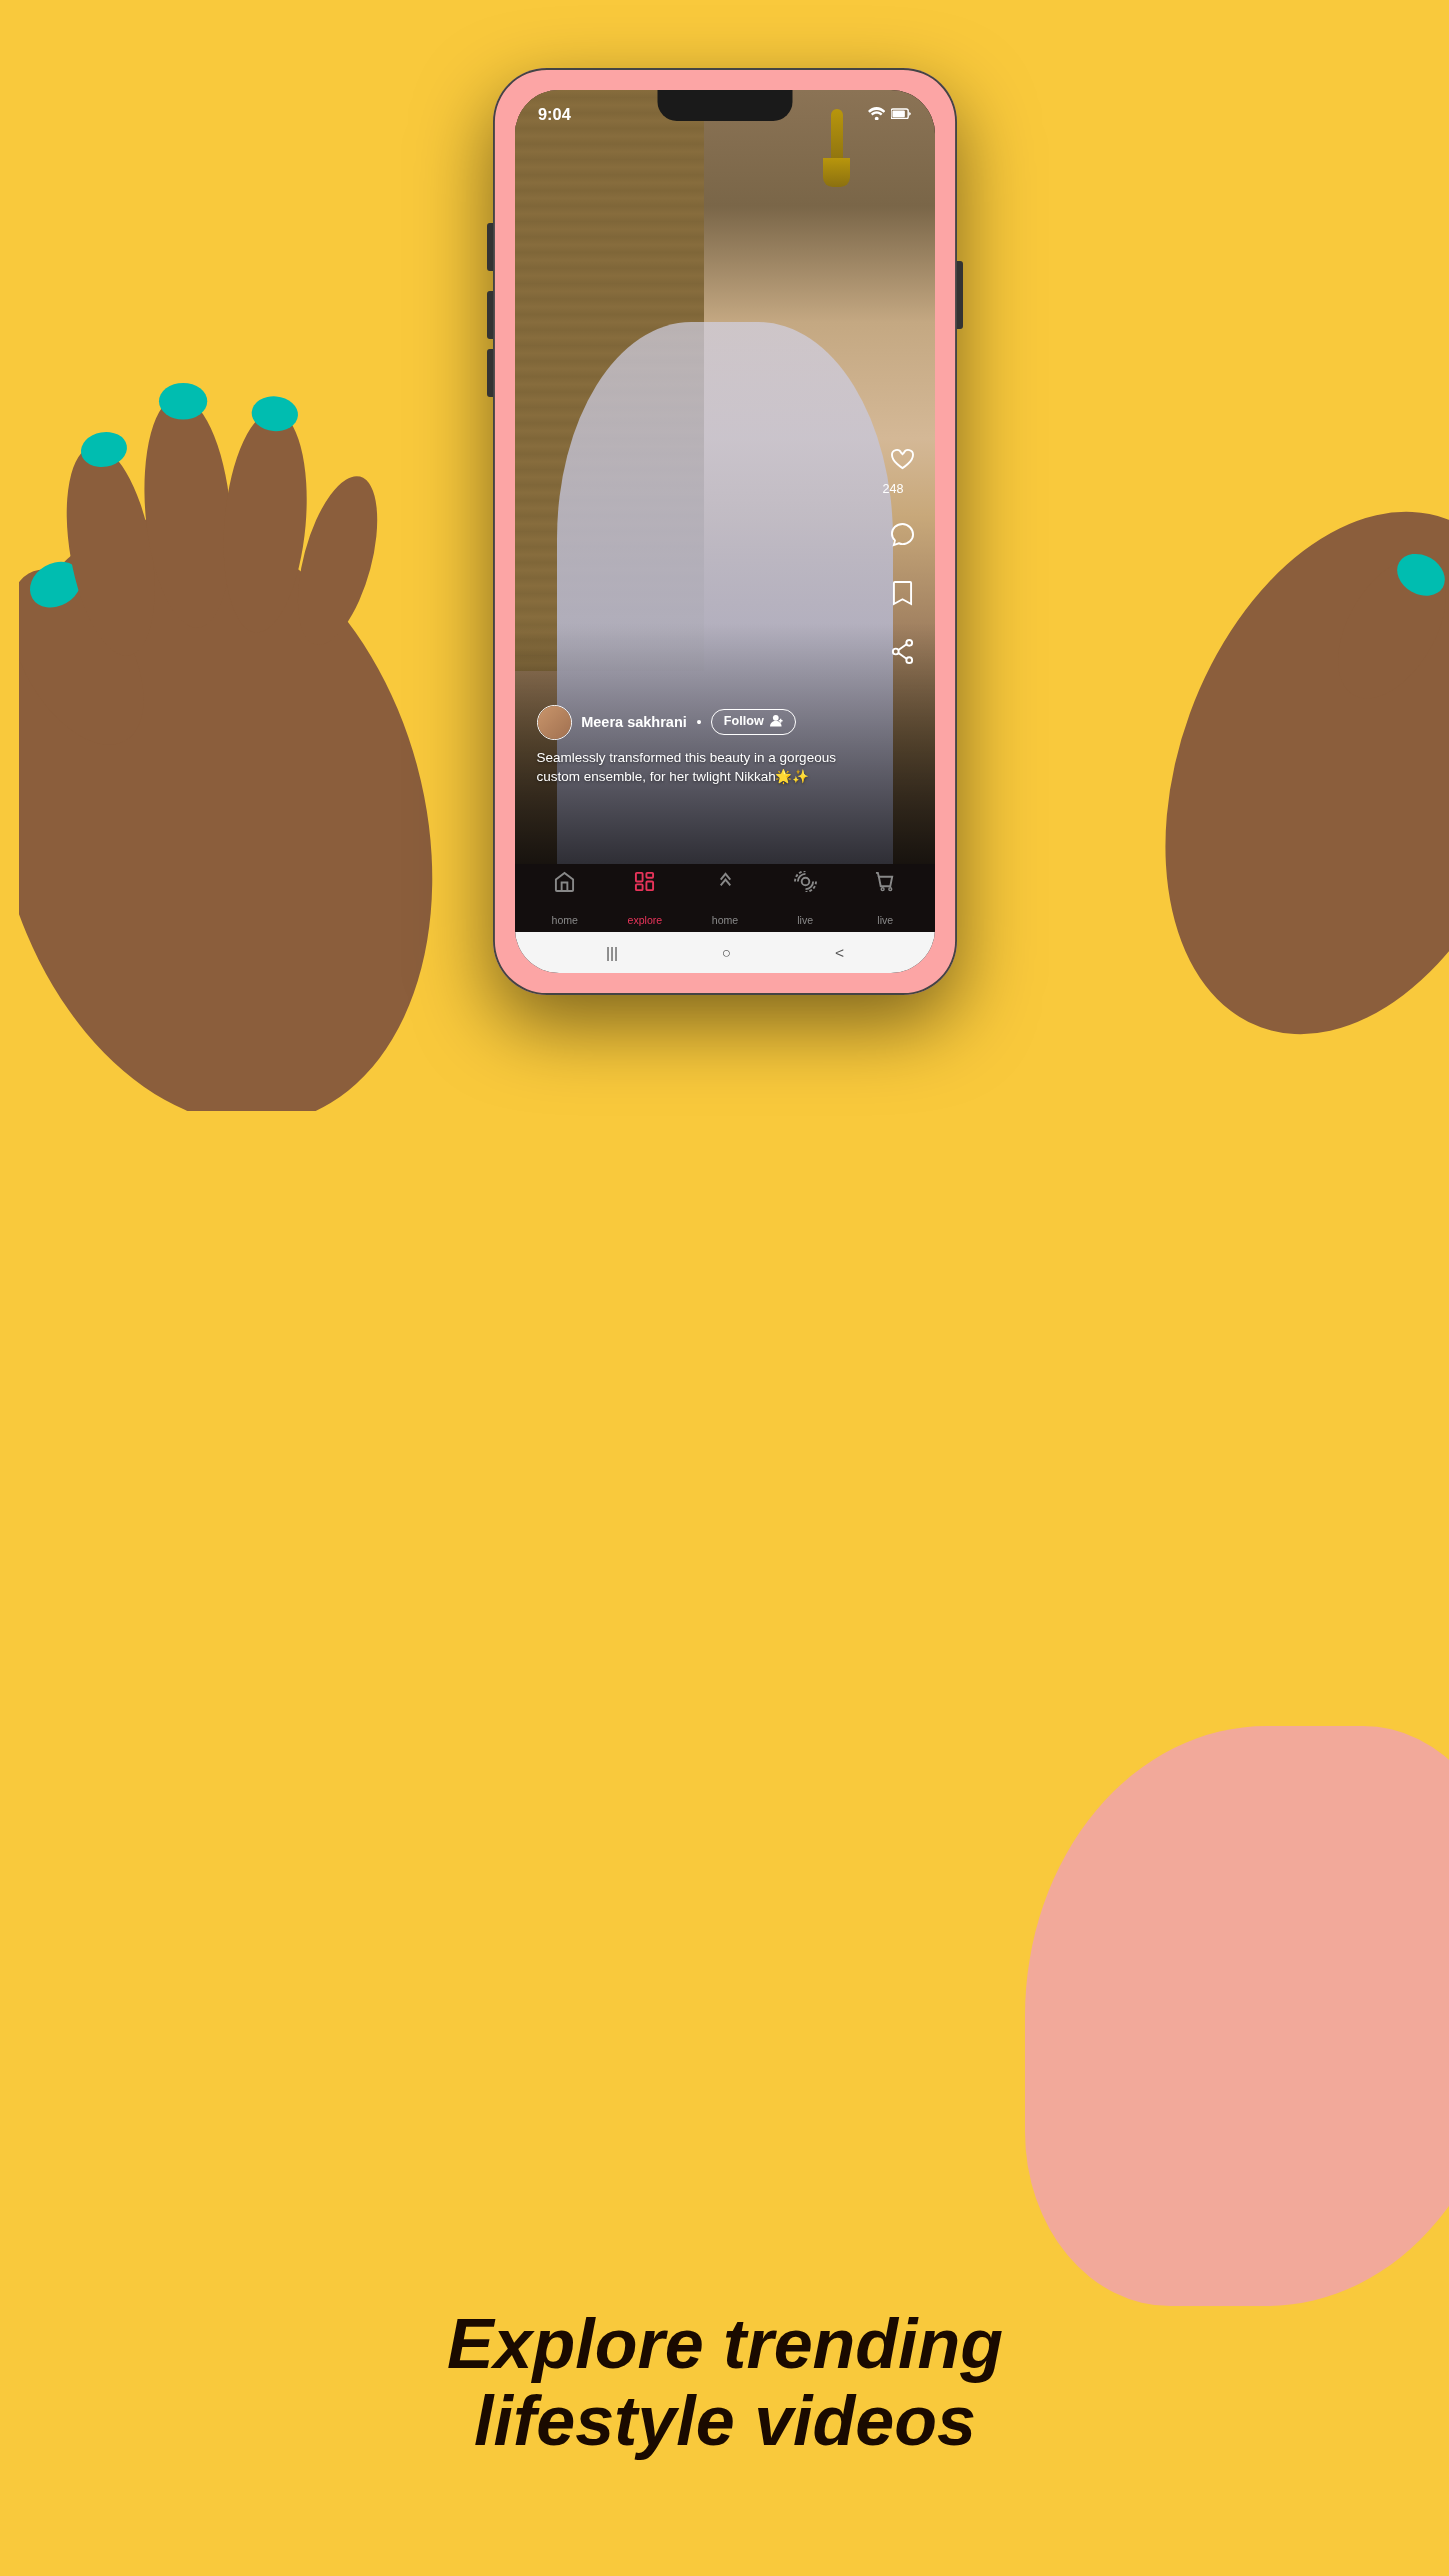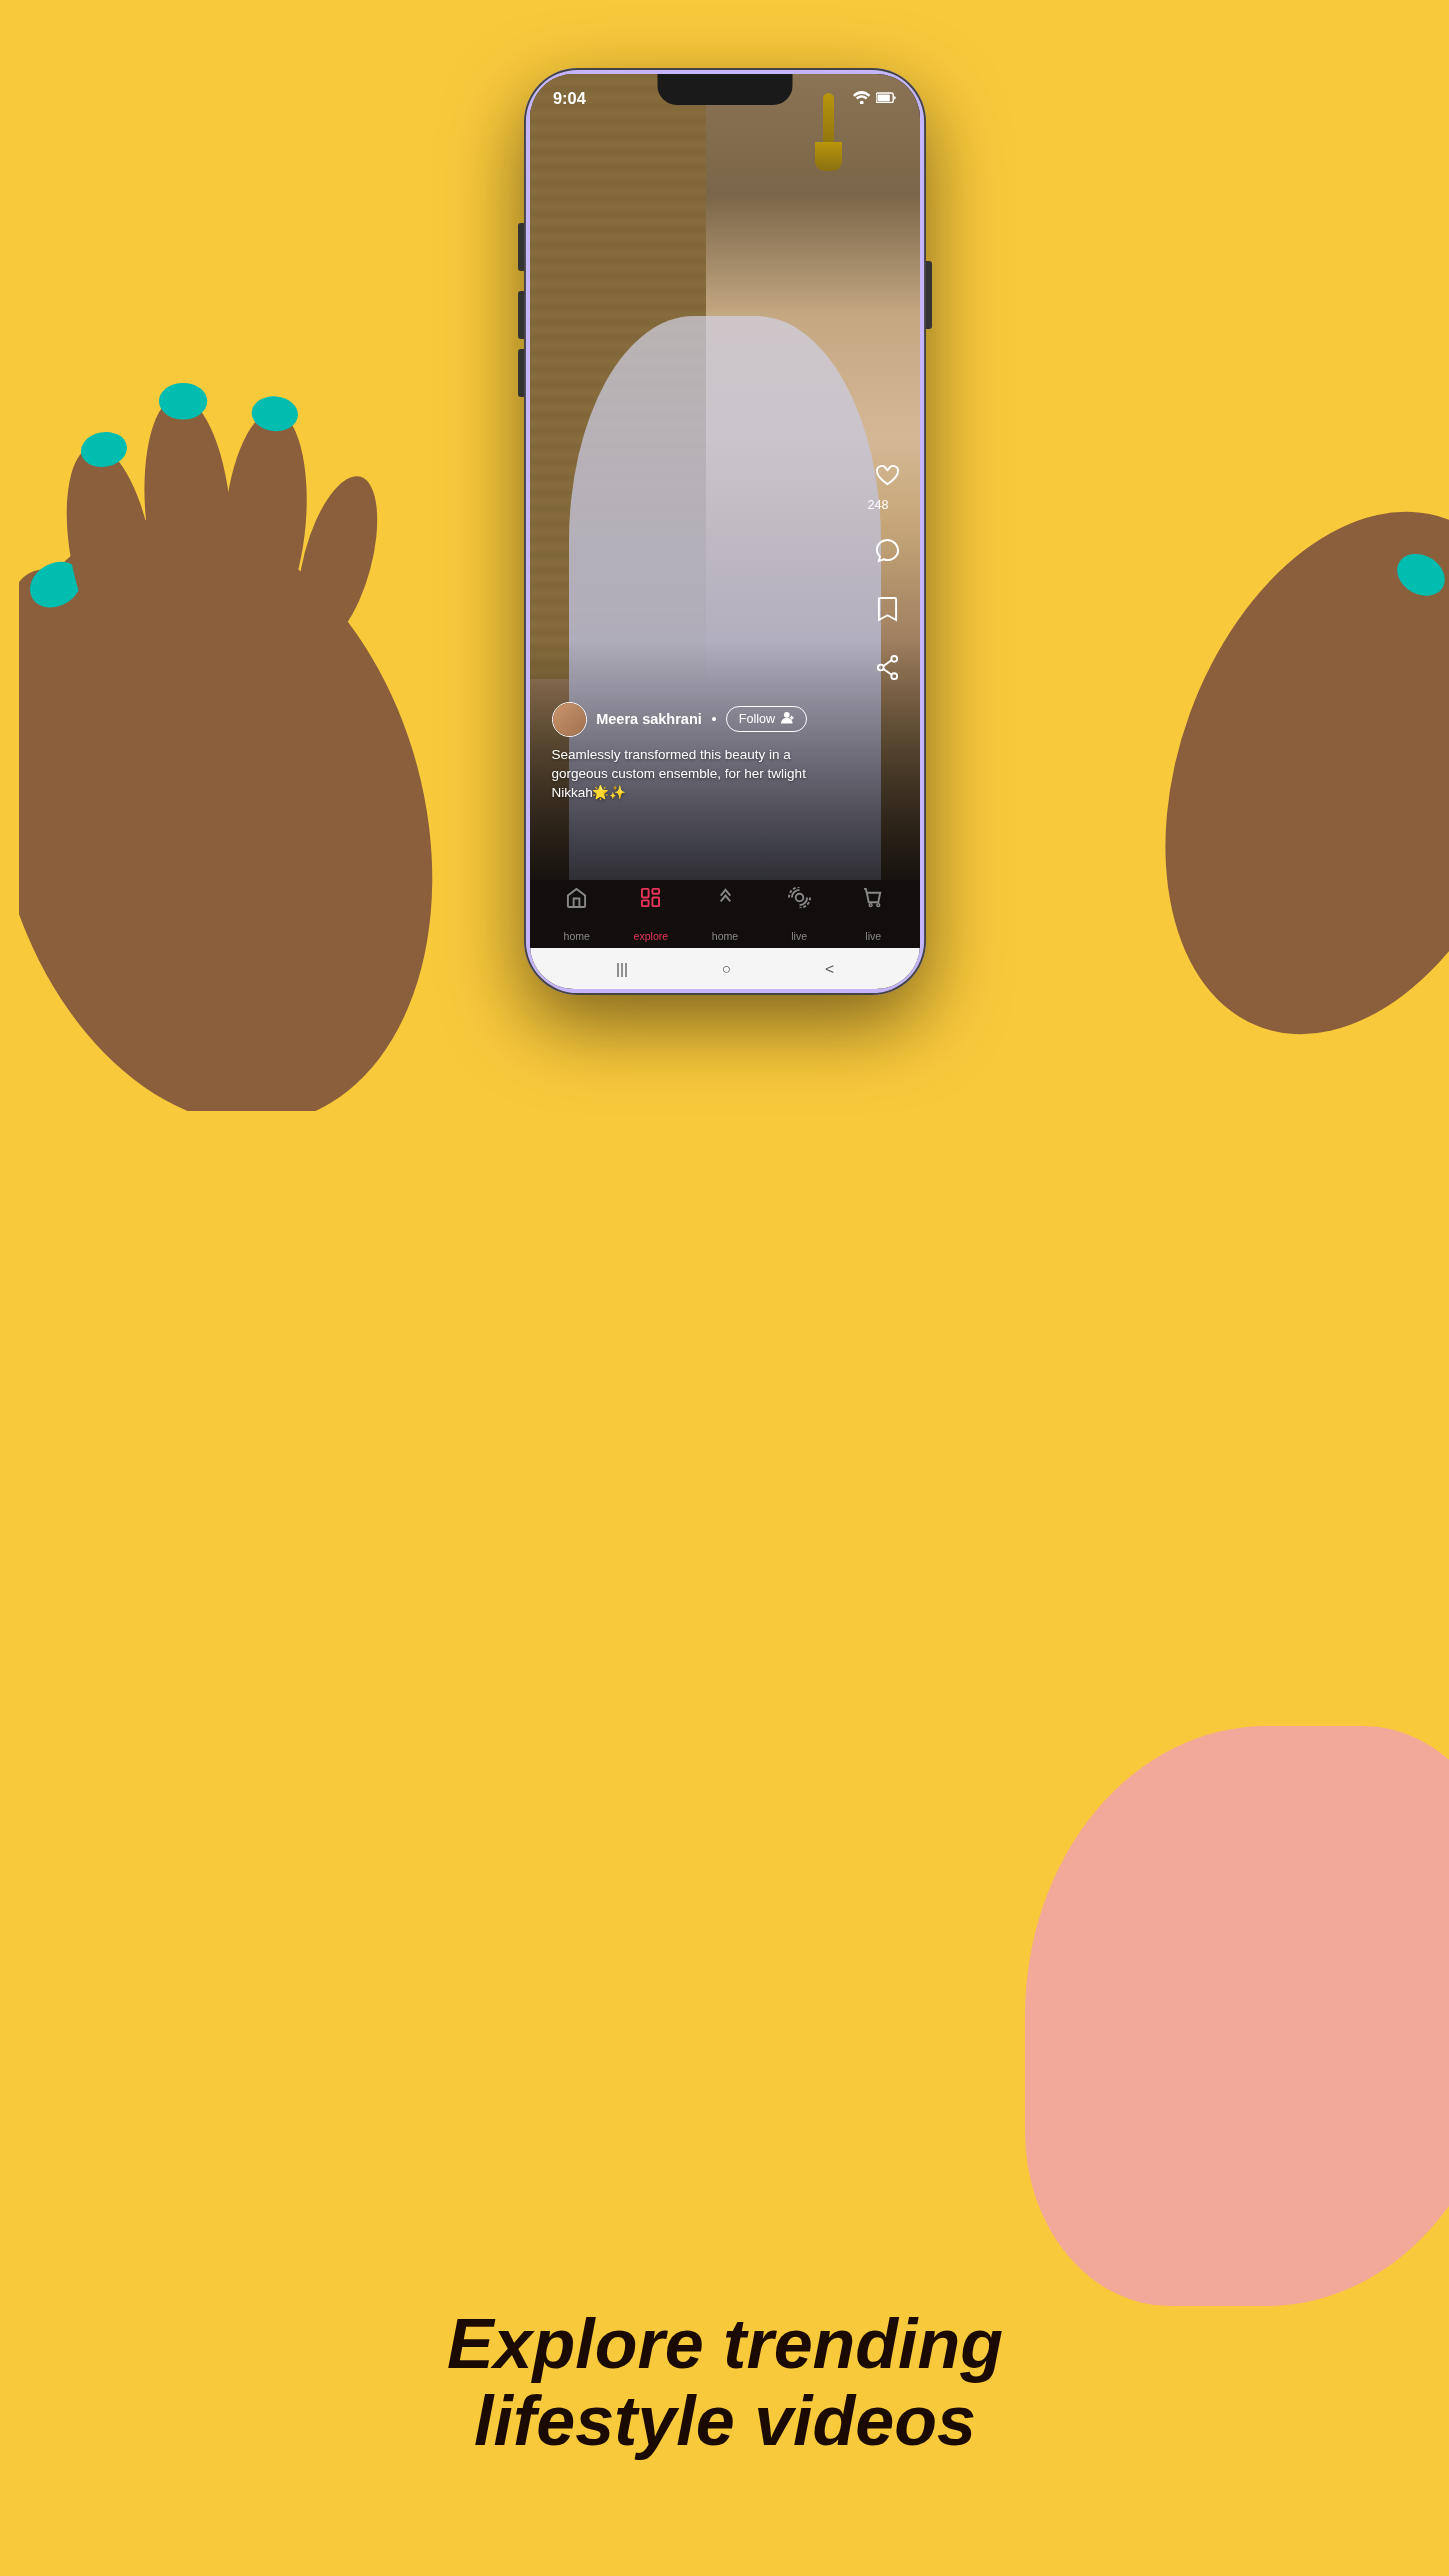--- a/index.html
+++ b/index.html
@@ -32,25 +32,25 @@
     
     .phone-wrapper {
       position: absolute;
       top: 68px;
       left: 50%;
       transform: translateX(-50%);
       z-index: 10;
     }
 
     .phone-frame {
-      width: 402px;
+      width: 464px;
       height: 927px;
-      background: #c4b5fd;
+      background: #fca5a5;
       border-radius: 54px;
-      padding: 6px;
+      padding: 22px;
       box-shadow: 0 29px 77px rgba(0,0,0,0.5), inset 0 0 0 1.9px #444;
       position: relative;
     }
 
     
     .phone-frame::before {
       content: '';
       position: absolute;
       left: -5.8px;
       top: 155px;
@@ -285,23 +285,22 @@
       font-size: 14.5px;
     }
 
     .follow-btn {
       background: transparent;
       border: 1.4px solid white;
       color: white;
       padding: 3.9px 11.6px;
       border-radius: 19.3px;
       font-size: 12.6px;
-      font-weight: 400;
-      display: flex;
-      align-items: center;
+      font-weight: 700;
+      display: flex;
       gap: 6px;
       cursor: pointer;
     }
 
     .caption-text {
       color: white;
       font-size: 13.5px;
       line-height: 1.4;
       font-weight: 400;
       text-shadow: 0 1px 2.9px rgba(0,0,0,0.5);

